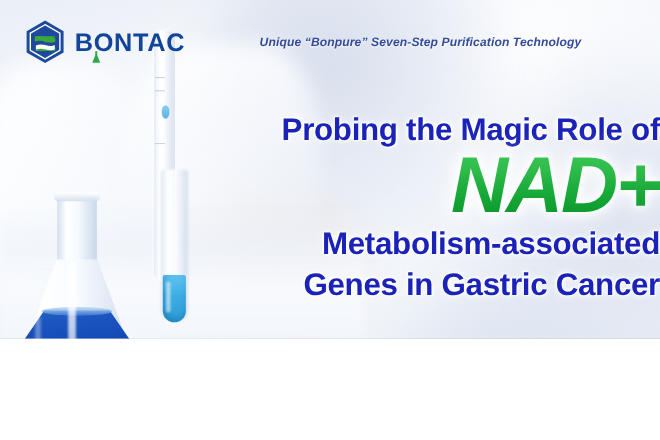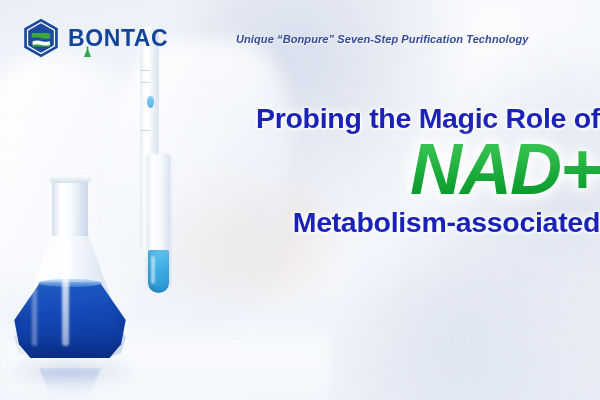--- a/index.html
+++ b/index.html
@@ -7,21 +7,21 @@
     padding: 0;
     background: #ffffff;
   }
   body {
     font-family: "Liberation Sans", sans-serif;
   }
 
   #banner {
     position: relative;
     width: 600px;
-    height: 400px;
+    height: 308px;
     overflow: hidden;
     background: #a3a3a3;
   }
 
   
   .bg-base {
     position: absolute;
     inset: 0;
     background:
       radial-gradient(ellipse 340px 300px at 78% 18%, rgba(255,255,255,0.95) 0%, rgba(244,247,252,0.5) 55%, rgba(230,236,246,0) 100%),
@@ -383,15 +383,16 @@
       <path d="M8,1 L12,1 L12,9 L18,24 L2,24 L8,9 Z" fill="#2fa84a"></path>
     </svg>
   </div>
 
   <div class="tagline">Unique “Bonpure” Seven-Step Purification Technology</div>
 
   <div class="headline">
     <div class="line-blue l1">Probing the Magic Role of</div>
     <div class="line-nad">NAD+</div>
     <div class="line-blue l2">Metabolism-associated</div>
+    <div class="line-blue l3">Genes in Gastric Cancer</div>
   </div>
 
 </div>
 
 </body></html>

